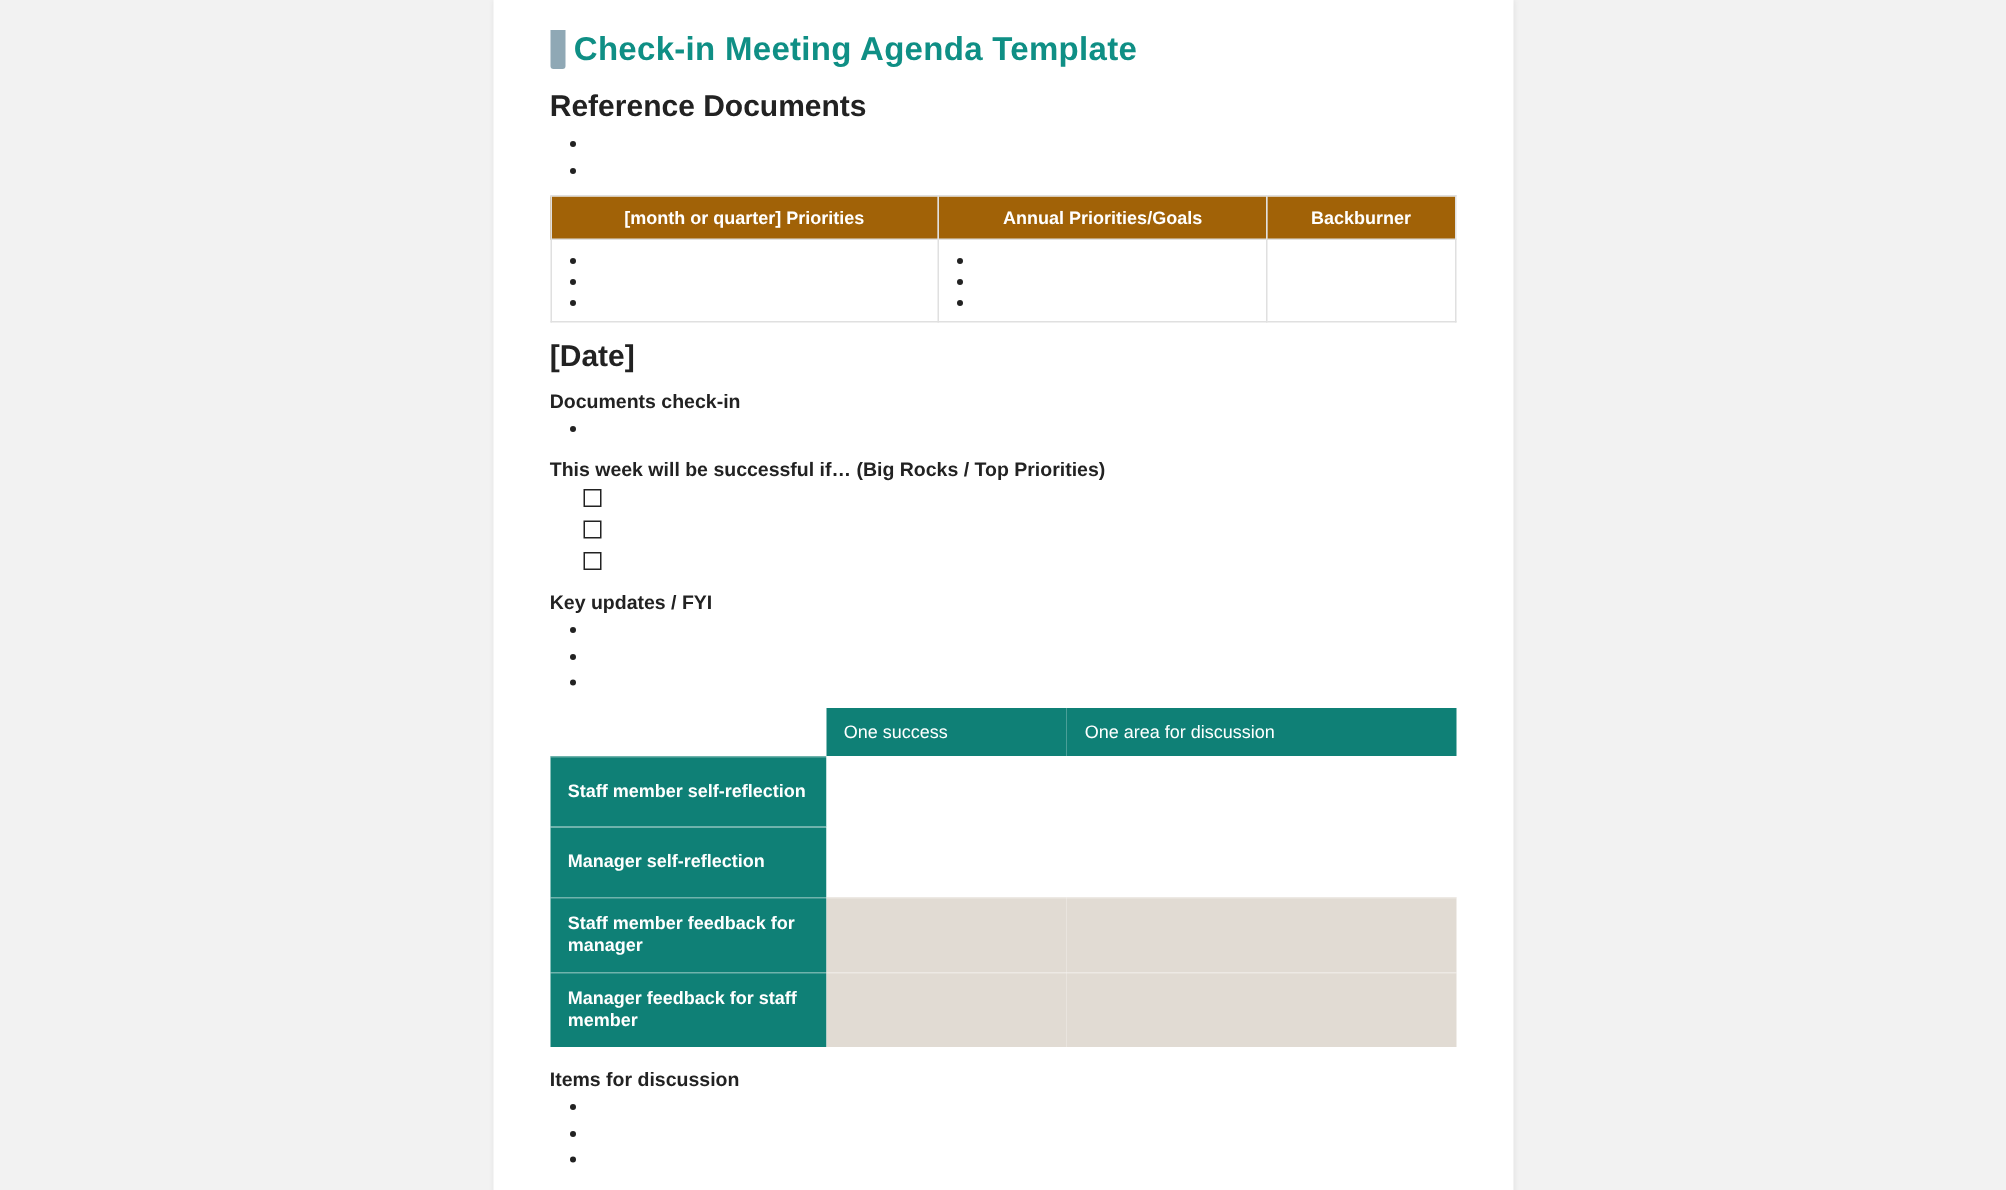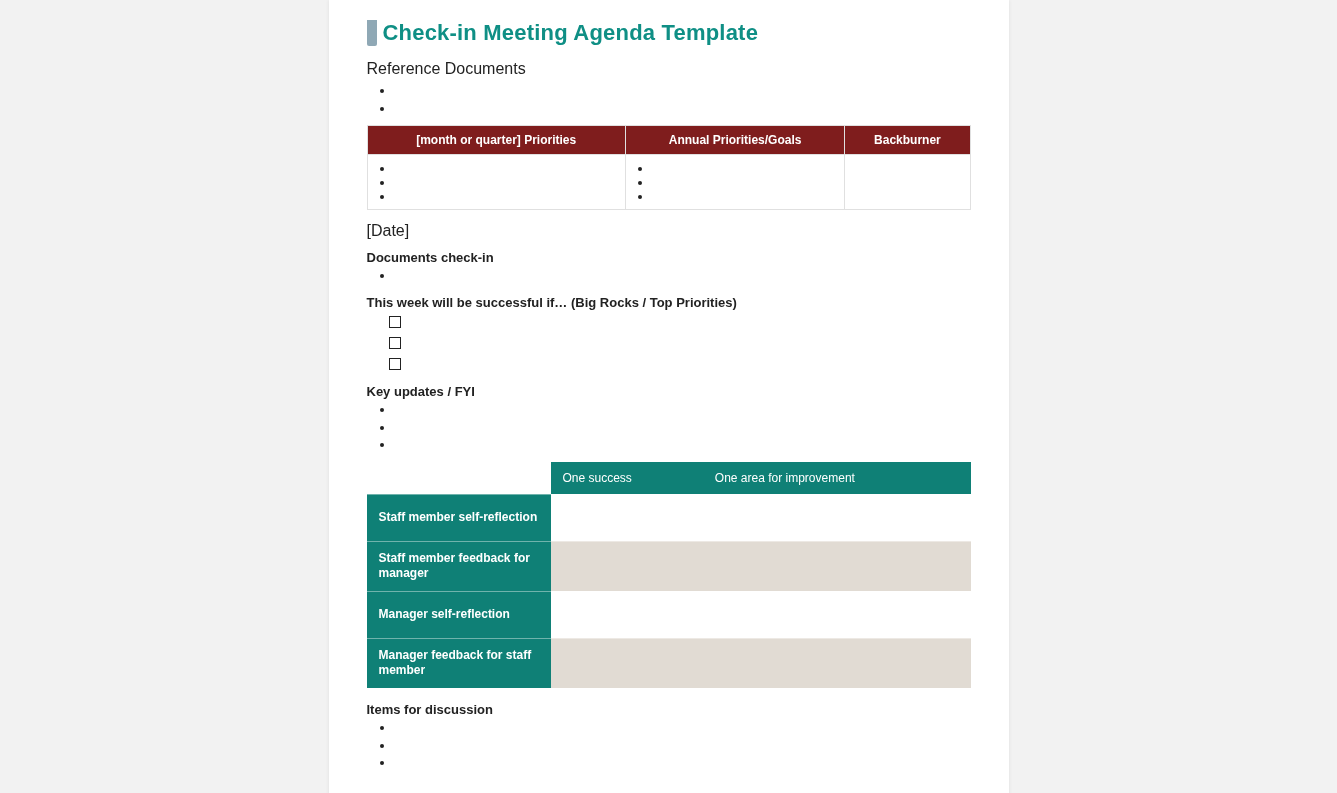--- a/index.html
+++ b/index.html
@@ -30,22 +30,22 @@
     margin-right: 6px;
     border-radius: 0 0 2px 2px;
   }
   .title {
     color: #0f8f85;
     font-size: 22px;
     font-weight: 700;
     letter-spacing: 0.2px;
   }
   .h2 {
-    font-size: 16px;
-    font-weight: 400;
+    font-size: 20px;
+    font-weight: 700;
     margin: 12px 0 4px 0;
   }
   .h3 {
     font-size: 13px;
     font-weight: 700;
     margin: 10px 0 2px 0;
   }
   ul.bullets {
     margin: 0 0 8px 0;
     padding-left: 28px;
@@ -74,21 +74,21 @@
     margin-right: 6px;
   }
 
   table.pri {
     width: 100%;
     border-collapse: collapse;
     margin: 8px 0 12px 0;
     font-size: 12px;
   }
   table.pri th {
-    background: #7f1d1d;
+    background: #a16207;
     color: #fff;
     font-weight: 700;
     padding: 7px 10px;
     text-align: center;
     border: 1px solid #e0e0e0;
   }
   table.pri td {
     border: 1px solid #e0e0e0;
     padding: 6px 8px;
     vertical-align: top;
@@ -203,38 +203,38 @@
     <li></li>
     <li></li>
     <li></li>
   </ul>
 
   <table class="fb">
     <thead>
       <tr>
         <th class="empty"></th>
         <th class="hdr">One success</th>
-        <th class="hdr">One area for improvement</th>
+        <th class="hdr">One area for discussion</th>
       </tr>
     </thead>
     <tbody>
       <tr>
         <th class="rowh">Staff member self-reflection</th>
         <td class="cell"></td>
         <td class="cell"></td>
       </tr>
       <tr>
+        <th class="rowh">Manager self-reflection</th>
+        <td class="cell"></td>
+        <td class="cell"></td>
+      </tr>
+      <tr>
         <th class="rowh">Staff member feedback for manager</th>
         <td class="cell alt"></td>
         <td class="cell alt"></td>
-      </tr>
-      <tr>
-        <th class="rowh">Manager self-reflection</th>
-        <td class="cell"></td>
-        <td class="cell"></td>
       </tr>
       <tr>
         <th class="rowh">Manager feedback for staff member</th>
         <td class="cell alt"></td>
         <td class="cell alt"></td>
       </tr>
     </tbody>
   </table>
 
   <div class="h3">Items for discussion</div>

